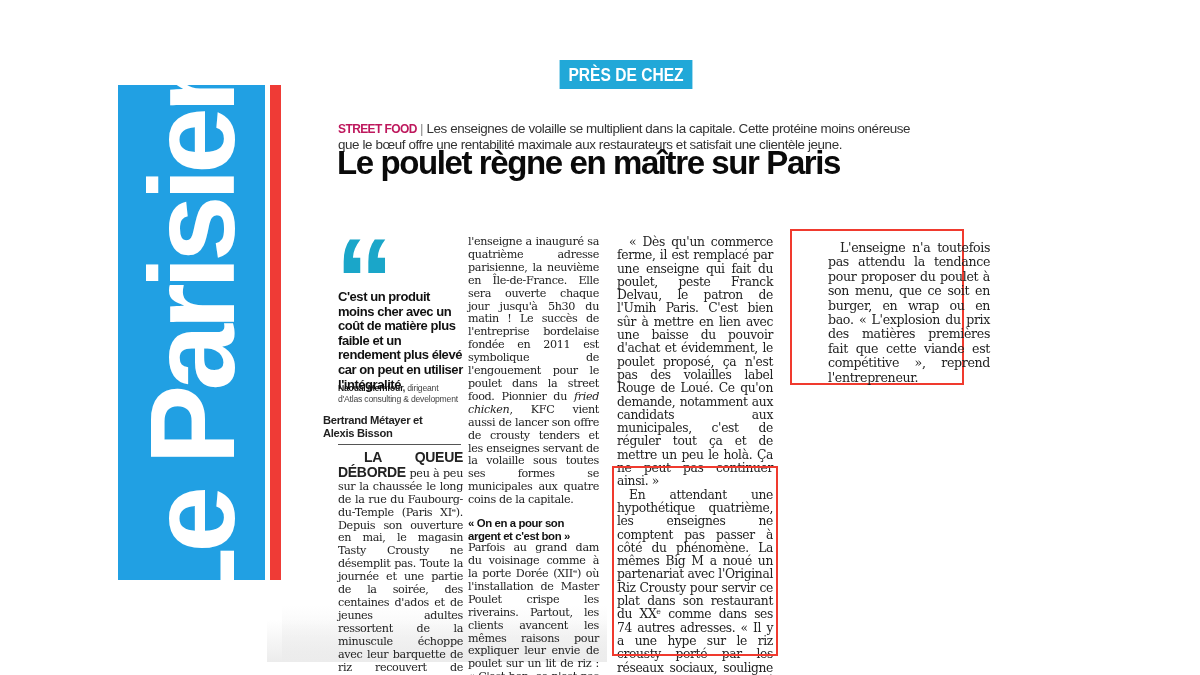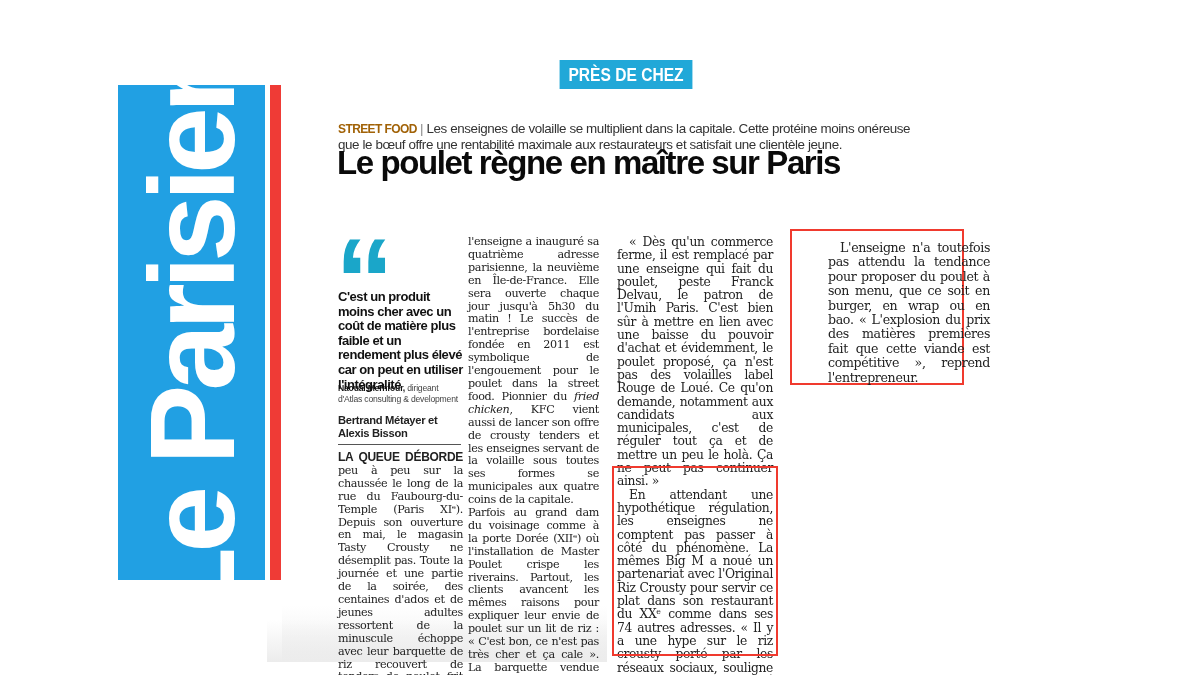--- a/index.html
+++ b/index.html
@@ -18,37 +18,37 @@
   .clip-shadow { position: absolute; left: 267px; top: 620px; width: 340px; height: 42px;
     background: linear-gradient(to bottom, rgba(255,255,255,0), #ececec); }
 
   
   .banner { position: absolute; left: 545px; top: 60px; width: 162px; height: 29px; background: #21a8d8; color: #ffffff;
     font-family: "Liberation Sans", sans-serif; font-weight: bold; font-size: 19px; text-align: center; line-height: 29px;
     letter-spacing: 0px; transform: scaleX(0.82); transform-origin: center; }
 
   
   .kicker { position: absolute; left: 338px; top: 121px; width: 590px; font-family: "Liberation Sans", sans-serif; font-size: 13.4px; line-height: 15px; color: #333; letter-spacing: -0.4px; }
-  .kicker .tag { font-weight: bold; color: #a16207; letter-spacing: -0.6px; font-size: 12px; }
+  .kicker .tag { font-weight: bold; color: #be185d; letter-spacing: -0.6px; font-size: 12px; }
   .kicker .sep { color: #888; }
   .headline { position: absolute; left: 337px; top: 144px; font-family: "Liberation Sans", sans-serif; font-weight: bold; font-size: 33px; letter-spacing: -1.4px; color: #0a0a0a; white-space: nowrap; }
 
   
   .col { position: absolute; font-size: 11.2px; line-height: 12.9px; letter-spacing: -0.35px; color: #222; text-align: justify; hyphens: auto; }
   .col p { text-indent: 0; }
   .col p.ind { text-indent: 12px; }
 
   .quote-mark { position: absolute; left: 335px; top: 221px; color: #1aa6c9; font-family: "Liberation Sans", sans-serif; font-weight: bold; font-size: 118px; line-height: 1; letter-spacing: -8px; }
   .pull-quote { position: absolute; left: 338px; top: 290px; width: 125px; font-family: "Liberation Sans", sans-serif; font-weight: bold; font-size: 13px; line-height: 14.6px; letter-spacing: -0.45px; color: #111; }
   .pull-attrib { position: absolute; left: 338px; top: 383px; width: 125px; font-family: "Liberation Sans", sans-serif; font-size: 8.6px; line-height: 11px; color: #444; letter-spacing: -0.2px; }
   .pull-attrib b { color: #111; }
-  .byline { position: absolute; left: 338px; top: 414px; width: 125px; font-family: "Liberation Sans", sans-serif; font-weight: bold; font-size: 11.2px; line-height: 13.2px; color: #222; letter-spacing: -0.3px; }
+  .byline { position: absolute; left: 323px; top: 414px; width: 125px; font-family: "Liberation Sans", sans-serif; font-weight: bold; font-size: 11.2px; line-height: 13.2px; color: #222; letter-spacing: -0.3px; }
   .rule { position: absolute; left: 338px; top: 444px; width: 123px; height: 1px; background: #555; }
 
-  .lead-in { font-family: "Liberation Sans", sans-serif; font-weight: bold; letter-spacing: -0.3px; font-size: 12px; }
+  .lead-in { font-family: "Liberation Sans", sans-serif; font-weight: bold; letter-spacing: -0.3px; font-size: 14px; margin-left: 26px; }
   .subhead { font-family: "Liberation Sans", sans-serif; font-weight: bold; font-size: 11.4px; line-height: 12.6px; letter-spacing: -0.4px; color: #111; margin-top: 10px; text-align: left; }
 
   .redbox { position: absolute; border: 2px solid #f03a2e; }
   .u { }
 </style>
 </head>
 <body>
 
 <div class="logo-block">
   <div class="logo-text">Le Parisien</div>
@@ -82,28 +82,29 @@
     <span>peu à peu sur la chaussée le long de la rue du Faubourg-du-Temple (Paris XIᵉ). Depuis son ouverture en mai, le magasin Tasty Crousty ne désemplit pas. Toute la journée et une partie de la soirée, des centaines d'ados et de jeunes adultes ressortent de la minuscule échoppe avec leur barquette de riz recouvert de tenders de poulet frit et d'une sauce « secrète » mais sacrément sucrée et épicée.</span>
   </p>
 
 </div>
 
 <div class="col" style="left:468px; top:236px; width:131px;">
   <p>
     <span>l'enseigne a inauguré sa quatrième adresse parisienne, la neuvième en Île-de-France. Elle sera ouverte chaque jour jusqu'à 5h30 du matin ! Le succès de l'entreprise bordelaise fondée en 2011 est symbolique de l'engouement pour le poulet dans la street food. Pionnier du</span>
     <i>fried chicken</i><span>, KFC vient aussi de lancer son offre de crousty tenders et les enseignes servant de la volaille sous toutes ses formes se municipales aux quatre coins de la capitale.</span>
   </p>
+  <div class="subhead">« On en a pour son argent et c'est bon »</div>
   <p>Parfois au grand dam du voisinage comme à la porte Dorée (XIIᵉ) où l'installation de Master Poulet crispe les riverains. Partout, les clients avancent les mêmes raisons pour expliquer leur envie de poulet sur un lit de riz : « C'est bon, ce n'est pas très cher et ça cale ». La barquette vendue pour moins de 10 € peut rassasier deux estomacs raisonnables ou couper la faim d'un gros mangeur pour de longues heures.</p>
 
 </div>
 
 <div class="col" style="left:617px; top:236px; width:156px; font-size:12.3px; line-height:13.3px;">
   <p class="ind">« Dès qu'un commerce ferme, il est remplacé par une enseigne qui fait du poulet, peste Franck Delvau, le patron de l'Umih Paris. C'est bien sûr à mettre en lien avec une baisse du pouvoir d'achat et évidemment, le poulet proposé, ça n'est pas des volailles label Rouge de Loué. Ce qu'on demande, notamment aux candidats aux municipales, c'est de réguler tout ça et de mettre un peu le holà. Ça ne peut pas continuer ainsi. »</p>
   <p class="ind">
-    <span>En attendant une hypothétique régulation, les enseignes ne comptent pas passer à côté</span>
+    <span>En attendant une hypothétique quatrième, les enseignes ne comptent pas passer à côté</span>
     <span>
       <span>du phénomène. La mêmes</span>
       <span class="u">Big</span>
       <span>M a noué un partenariat avec l'Original Riz Crousty pour servir ce plat dans son restaurant du XXᵉ comme dans ses 74 autres adresses. « Il y a une hype sur le riz crousty porté par les réseaux sociaux, souligne Mehdi Bella, qui a fondé l'entreprise en 2019 à Bondy</span>
       
       
     </span>
   </p>
 </div>
 <div class="redbox" style="left:612px; top:466px; width:166px; height:190px;"></div>

